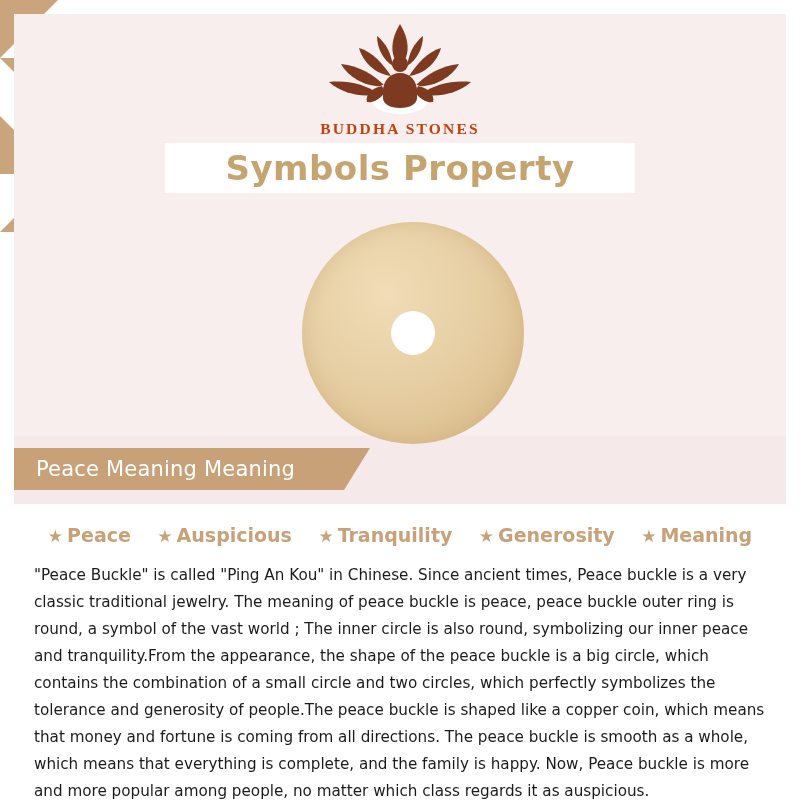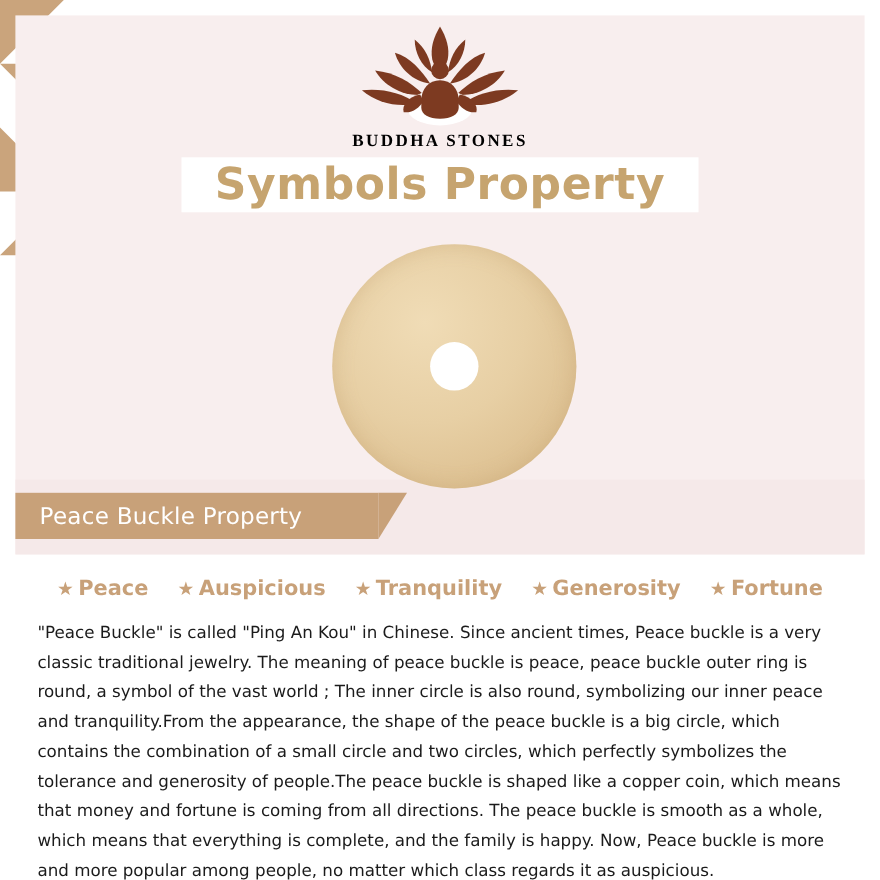--- a/index.html
+++ b/index.html
@@ -81,38 +81,38 @@
     width: 170px;
     height: 96px;
     margin: 0 auto;
     display: block;
   }
   .logo-text {
     margin-top: 4px;
     font-size: 15.5px;
     letter-spacing: 2.2px;
     font-weight: bold;
-    color: #000000;
+    color: #c2410c;
     font-family: "Liberation Serif", serif;
   }
 
   
   .title-band {
     position: absolute;
     top: 143px;
     left: 165px;
     width: 470px;
     height: 50px;
     background: #ffffff;
     display: flex;
     align-items: center;
     justify-content: center;
   }
   .title-band .title-text {
-    font-size: 40px;
+    font-size: 34px;
     font-weight: bold;
     color: #c6a46f;
     letter-spacing: 0.5px;
     font-family: "DejaVu Sans", sans-serif;
   }
 
   
   .buckle {
     position: absolute;
     top: 222px;
@@ -245,27 +245,27 @@
 
   <div class="title-band">
     <span class="title-text">Symbols Property</span>
   </div>
 
   <div class="buckle">
     <div class="buckle-hole"></div>
   </div>
 
   <div class="ribbon">
-    <span class="ribbon-text">Peace Buckle Property</span>
+    <span class="ribbon-text">Peace Meaning Meaning</span>
   </div>
   <div class="ribbon-tail"></div>
 
   <div class="keywords">
     <span class="kw"><span class="star">★</span><span>Peace</span></span>
     <span class="kw"><span class="star">★</span><span>Auspicious</span></span>
     <span class="kw"><span class="star">★</span><span>Tranquility</span></span>
     <span class="kw"><span class="star">★</span><span>Generosity</span></span>
-    <span class="kw"><span class="star">★</span><span>Fortune</span></span>
+    <span class="kw"><span class="star">★</span><span>Meaning</span></span>
   </div>
 
   <div class="body-text">"Peace Buckle" is called "Ping An Kou" in Chinese. Since ancient times, Peace buckle is a very classic traditional jewelry. The meaning of peace buckle is peace, peace buckle outer ring is round, a symbol of the vast world ; The inner circle is also round, symbolizing our inner peace and tranquility.From the appearance, the shape of the peace buckle is a big circle, which contains the combination of a small circle and two circles, which perfectly symbolizes the tolerance and generosity of people.The peace buckle is shaped like a copper coin, which means that money and fortune is coming from all directions. The peace buckle is smooth as a whole, which means that everything is complete, and the family is happy. Now, Peace buckle is more and more popular among people, no matter which class regards it as auspicious.</div>
 
 </div>
 
 </body></html>

